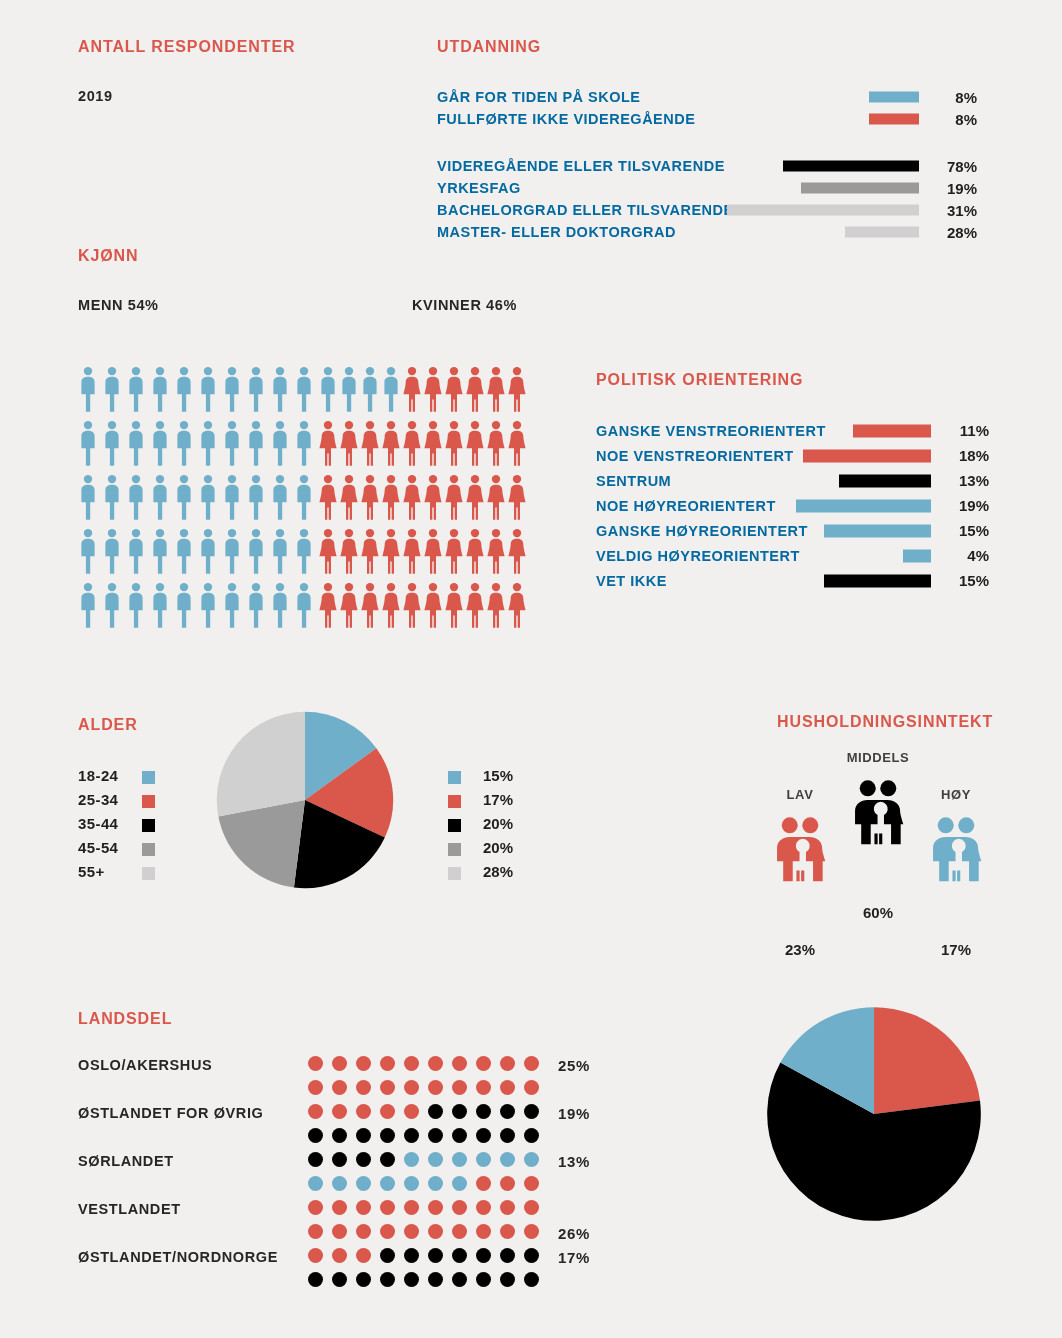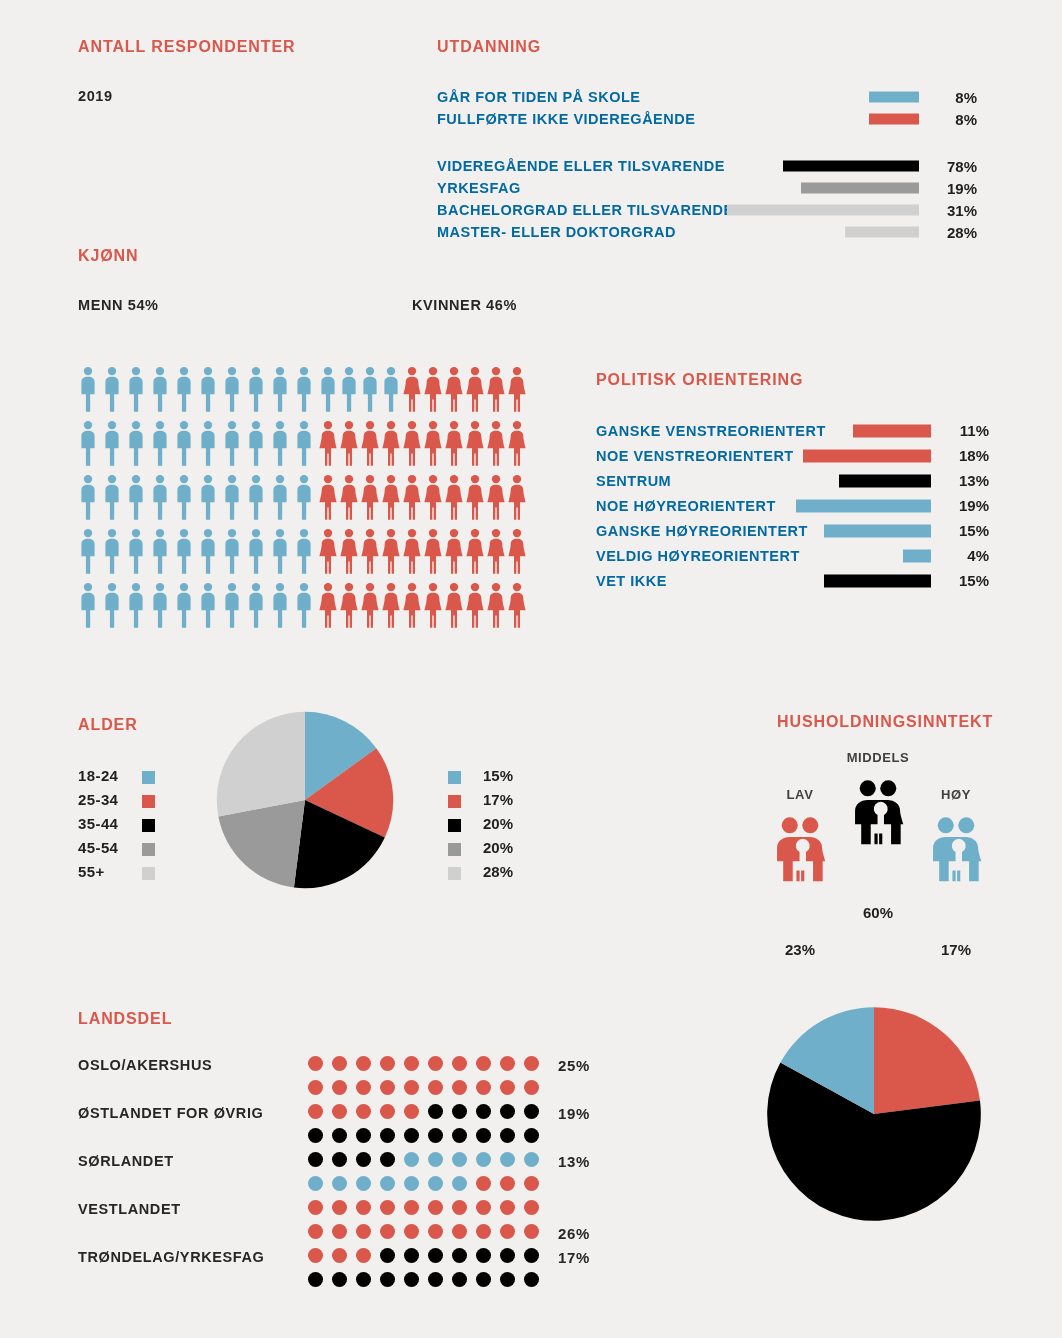--- a/index.html
+++ b/index.html
@@ -925,21 +925,21 @@
   <div class="sect-title" style="left:78px; top:1010px;">LANDSDEL</div>
   <div id="region-labels">
       <div class="plain-label" style="left: 78px; top: 1057px;">OSLO/AKERSHUS</div>
       <div class="plain-label" style="left: 558px; top: 1057px; font-size: 15px;">25%</div>
       <div class="plain-label" style="left: 78px; top: 1105px;">ØSTLANDET FOR ØVRIG</div>
       <div class="plain-label" style="left: 558px; top: 1105px; font-size: 15px;">19%</div>
       <div class="plain-label" style="left: 78px; top: 1153px;">SØRLANDET</div>
       <div class="plain-label" style="left: 558px; top: 1153px; font-size: 15px;">13%</div>
       <div class="plain-label" style="left: 78px; top: 1201px;">VESTLANDET</div>
       <div class="plain-label" style="left: 558px; top: 1201px; font-size: 15px; margin-top: 24px;">26%</div>
-      <div class="plain-label" style="left: 78px; top: 1249px;">TRØNDELAG/YRKESFAG</div>
+      <div class="plain-label" style="left: 78px; top: 1249px;">ØSTLANDET/NORDNORGE</div>
       <div class="plain-label" style="left: 558px; top: 1249px; font-size: 15px;">17%</div>
     </div>
   <div class="dot-grid" id="region-dot-grid" style="left:308px; top:1056px; grid-template-columns: repeat(10, 24px); grid-auto-rows: 24px;">
       <div class="dot" style="background: rgb(217, 87, 75);"></div>
       <div class="dot" style="background: rgb(217, 87, 75);"></div>
       <div class="dot" style="background: rgb(217, 87, 75);"></div>
       <div class="dot" style="background: rgb(217, 87, 75);"></div>
       <div class="dot" style="background: rgb(217, 87, 75);"></div>
       <div class="dot" style="background: rgb(217, 87, 75);"></div>
       <div class="dot" style="background: rgb(217, 87, 75);"></div>

